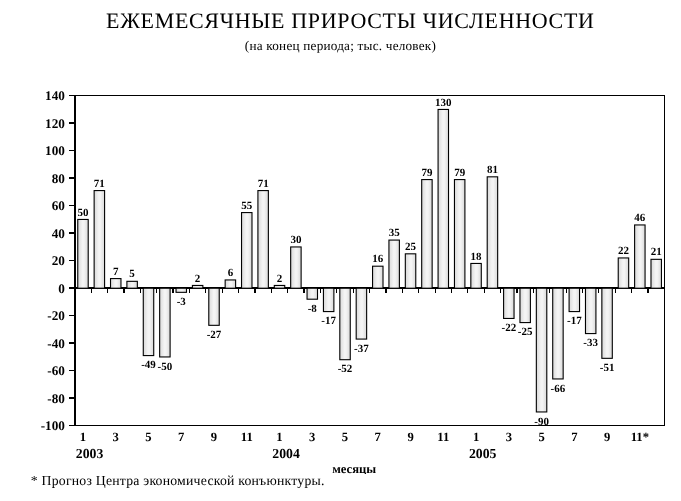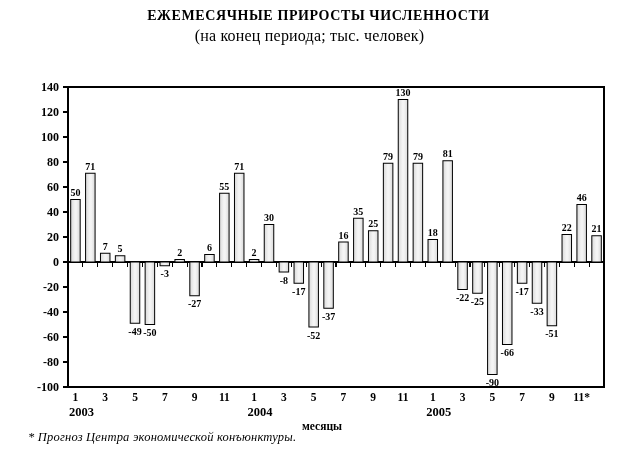--- a/index.html
+++ b/index.html
@@ -18,43 +18,42 @@
   }
   .title-block {
     position: absolute;
     top: 7px;
     left: 0;
     width: 619px;
     text-align: center;
     line-height: 1.28;
   }
   .title-line {
-    font-size: 14px;
-    font-weight: bold;
+    font-size: 20px;
+    font-weight: normal;
     letter-spacing: 0.6px;
     white-space: nowrap;
     padding-left: 18px;
   }
   .subtitle-line {
-    font-size: 16px;
+    font-size: 12px;
     font-weight: normal;
     letter-spacing: 0.2px;
     margin-top: 1px;
   }
   svg.chart {
     position: absolute;
     top: 71px;
     left: 0;
   }
   .footnote {
     position: absolute;
     top: 430px;
     left: 28px;
     font-size: 12.5px;
-    font-style: italic;
     letter-spacing: 0.2px;
     white-space: nowrap;
   }
 </style>
 </head>
 <body>
 
 <div class="page">
   <div class="title-block">
     <div class="title-line">ЕЖЕМЕСЯЧНЫЕ ПРИРОСТЫ ЧИСЛЕННОСТИ</div>

